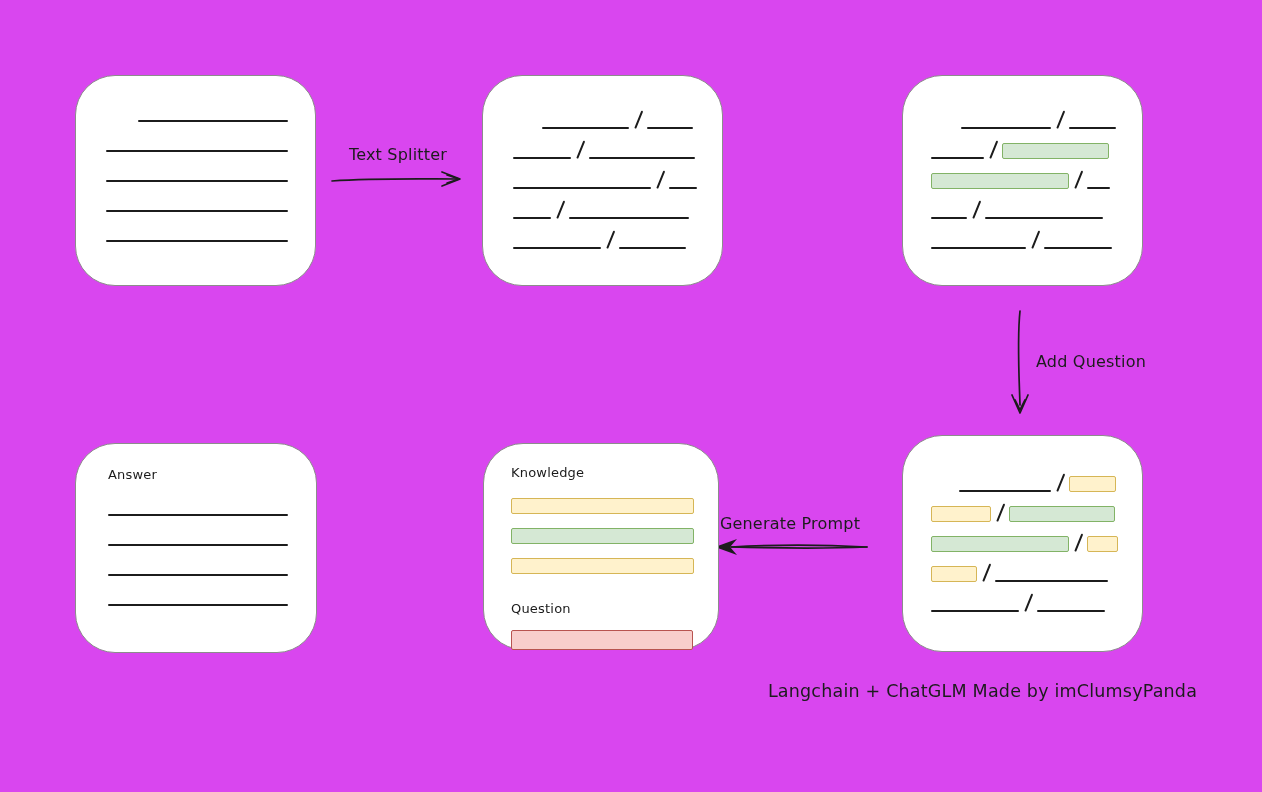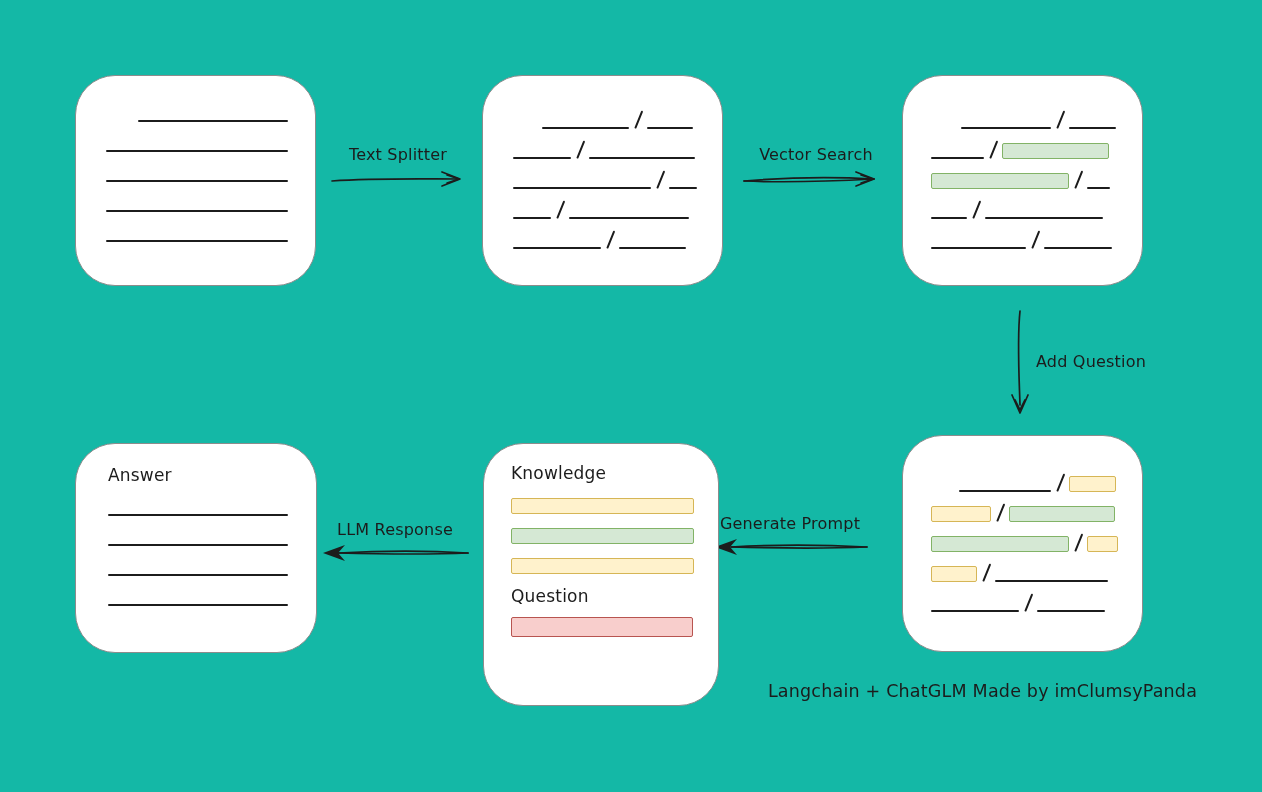--- a/index.html
+++ b/index.html
@@ -1,49 +1,49 @@
 <!DOCTYPE html>
 <html style="--ink: #1c1c1c; --box-stroke: #8c8c8c; --green-fill: #d5e8d4; --green-stroke: #82b366; --yellow-fill: #fff2cc; --yellow-stroke: #d6b656; --red-fill: #f8cecc; --red-stroke: #b85450;"><head>
 <meta charset="utf-8">
 <style>
   html, body { margin:0; padding:0; background:#ffffff; }
   .canvas {
-    position:relative; width:1262px; height:792px; background:#14b8a6;
+    position:relative; width:1262px; height:792px; background:#d946ef;
     font-family:"DejaVu Sans", "Liberation Sans", sans-serif;
     color:var(--ink, #1c1c1c); overflow:hidden;
   }
   .node {
     position:absolute; background:#fff;
     border:1.6px solid var(--box-stroke, #8c8c8c);
     border-radius:40px; box-sizing:border-box;
   }
   #n-document { left:75px;  top:75px;  width:241px; height:211px; padding:16px 0 0 30px; }
   #n-split    { left:482px; top:75px;  width:241px; height:211px; padding:23px 0 0 30px; }
   #n-search   { left:902px; top:75px;  width:241px; height:211px; padding:23px 0 0 28px; }
   #n-context  { left:902px; top:435px; width:241px; height:217px; padding:26px 0 0 28px; }
-  #n-prompt   { left:483px; top:443px; width:236px; height:263px; padding:18px 0 0 27px; }
+  #n-prompt   { left:483px; top:443px; width:236px; height:207px; padding:18px 0 0 27px; }
   #n-answer   { left:75px;  top:443px; width:242px; height:210px; padding:20px 0 0 32px; }
 
   .seg-row { display:flex; align-items:flex-end; height:30px; }
   .seg-line { height:2px; background:var(--ink,#1c1c1c); border-radius:1px; }
   .seg-slash {
     width:2px; height:19px; background:var(--ink,#1c1c1c);
     transform:rotate(22deg); transform-origin:50% 60%;
     margin:0 8px; border-radius:1px; flex:none;
   }
   .chip {
     height:16px; border-radius:2px; box-sizing:border-box; flex:none;
     background:#eee; border:1.6px solid #999;
   }
   .chip-green  { background:var(--green-fill,#d5e8d4);  border-color:var(--green-stroke,#82b366); }
   .chip-yellow { background:var(--yellow-fill,#fff2cc); border-color:var(--yellow-stroke,#d6b656); }
   .chip-red    { background:var(--red-fill,#f8cecc);    border-color:var(--red-stroke,#b85450); }
 
-  .node-title { font-size:17px; line-height:22px; letter-spacing:.2px; white-space:nowrap; }
-  #n-prompt .node-title.q { margin-top:11px; }
+  .node-title { font-size:13px; line-height:22px; letter-spacing:.2px; white-space:nowrap; }
+  #n-prompt .node-title.q { margin-top:24px; }
 
   .arrow-wrap { position:absolute; text-align:center; }
   .arrow-label { font-size:16px; line-height:22px; letter-spacing:.2px; white-space:nowrap; }
   .arrow-wrap svg, .arrow-float svg { display:block; margin:0 auto; }
   #a-text-splitter   { left:330px; top:144px; width:136px; }
   #a-vector-search   { left:742px; top:144px; width:148px; }
   #a-generate-prompt { left:711px; top:513px; width:158px; }
   #a-llm-response    { left:320px; top:519px; width:150px; }
   #a-add-context-svg   { position:absolute; left:1005px; top:309px; }
   #a-add-context-label { position:absolute; left:1036px; top:351px; }
@@ -108,29 +108,20 @@
         <span class="seg-slash"></span>
         <span class="seg-line" style="width: 120px;"></span>
       </div>
       <div class="seg-row">
         <span class="seg-line" style="width: 88px;"></span>
         <span class="seg-slash"></span>
         <span class="seg-line" style="width: 67px;"></span>
       </div>
     </div>
 
-  <div class="arrow-wrap" id="a-vector-search">
-    <div class="arrow-label">Vector Search</div>
-    <svg width="148" height="26" viewBox="0 0 148 26">
-      <path class="stroke" d="M2,15 C50,11 95,11 132,13"></path>
-      <path class="stroke" d="M2,15 C50,17 95,15 132,13"></path>
-      <path class="stroke" d="M114,6 L132,13 L114,20"></path>
-      <path class="stroke" d="M119,9 L131,13 L119,17"></path>
-    </svg>
-  </div>
 
   <div class="node" id="n-search">
       <div class="seg-row" style="padding-left: 30px;">
         <span class="seg-line" style="width: 90px;"></span>
         <span class="seg-slash"></span>
         <span class="seg-line" style="width: 47px;"></span>
       </div>
       <div class="seg-row">
         <span class="seg-line" style="width: 53px;"></span>
         <span class="seg-slash"></span>
@@ -211,28 +202,20 @@
         </div>
       </div>
     <div class="node-title q">Question</div>
     <div>
         <div class="seg-row">
           <span class="chip chip-red" style="width: 182px; height: 20px;"></span>
         </div>
       </div>
   </div>
 
-  <div class="arrow-wrap" id="a-llm-response">
-    <div class="arrow-label">LLM Response</div>
-    <svg width="150" height="24" viewBox="0 0 150 24">
-      <path class="stroke" d="M148,12 C100,9 55,10 18,12"></path>
-      <path class="stroke" d="M148,12 C100,14 58,13 18,12"></path>
-      <path class="fillhead" d="M3,12 L25,4 L18,12 L25,20 Z"></path>
-    </svg>
-  </div>
 
   <div class="node" id="n-answer">
     <div class="node-title">Answer</div>
     <div>
         <div class="seg-row">
           <span class="seg-line" style="width: 180px;"></span>
         </div>
         <div class="seg-row">
           <span class="seg-line" style="width: 180px;"></span>
         </div>

